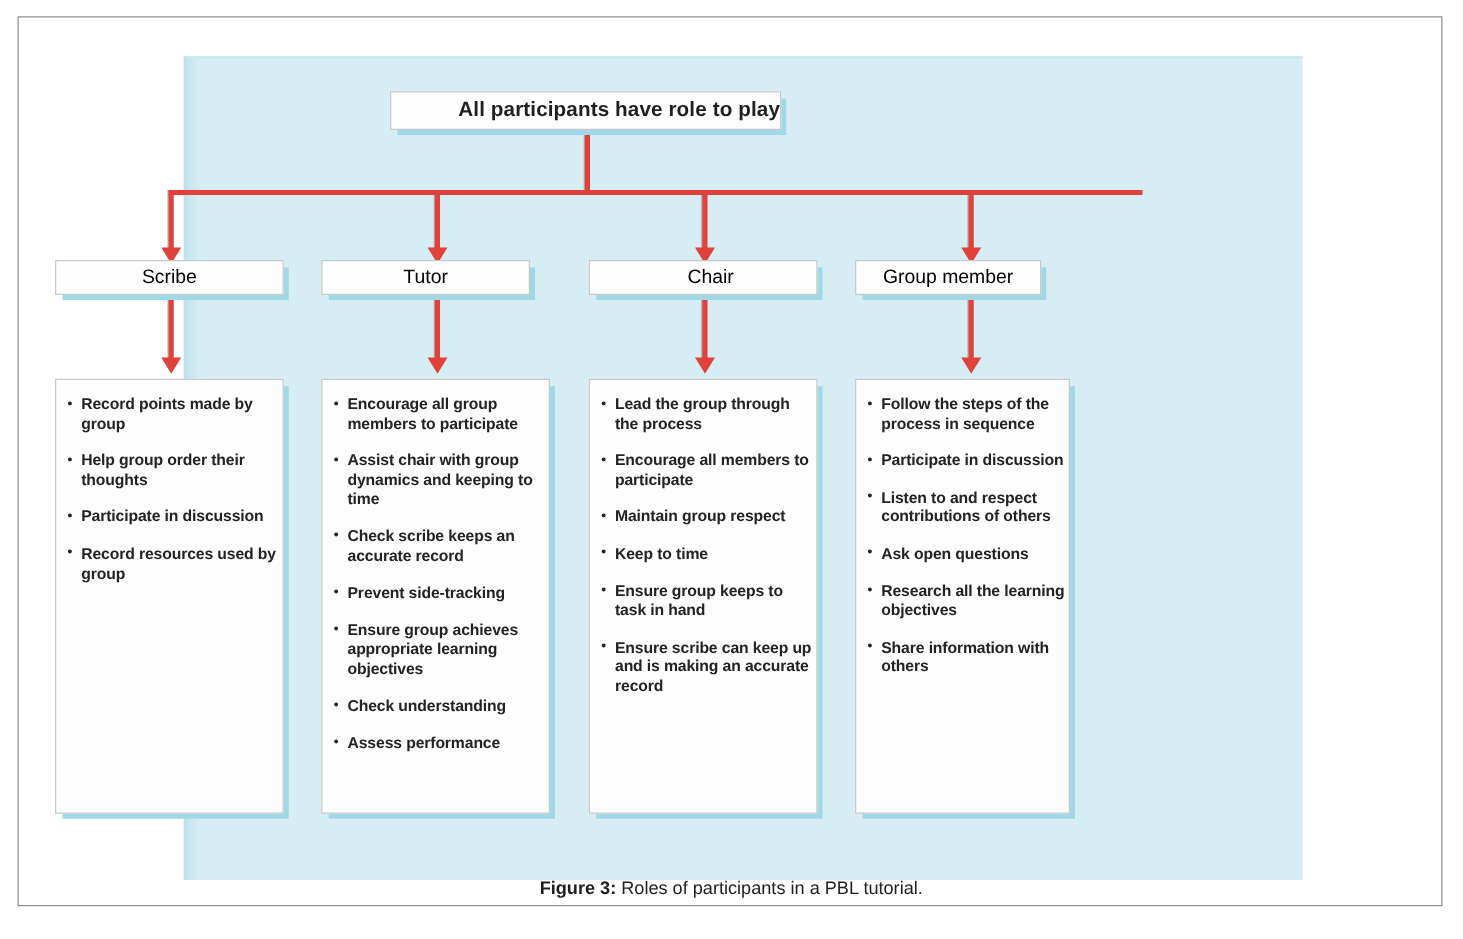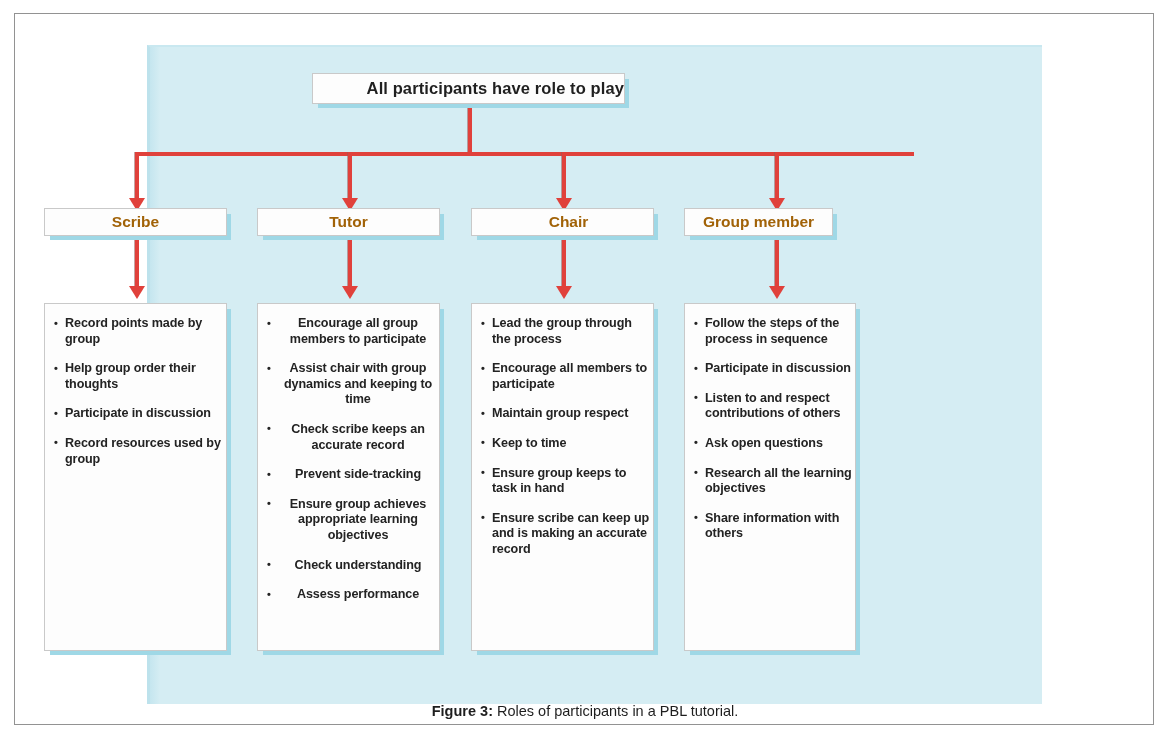--- a/index.html
+++ b/index.html
@@ -78,22 +78,22 @@
   
   .role-box {
     top: 194px;
     height: 28px;
     display: flex;
     align-items: center;
     justify-content: center;
   }
   .role-box .label {
     font-size: 15.5px;
-    font-weight: bold;
-    color: #a16207;
+    font-weight: normal;
+    color: #000000;
     white-space: nowrap;
   }
 
   
   .content-box {
     top: 289px;
     height: 348px;
     box-shadow: 5px 5px 0 -1px #9fd8e6;
     padding: 12px 1px 8px 9px;
     overflow: hidden;
@@ -199,40 +199,40 @@
   <div class="conn" style="left:760px; top:224px; width:4px; height:50px;"></div>
   <div class="arrow-head" style="left:754px; top:272px;"></div>
 
   <div class="wbox title-box">
     <span class="label">All participants have role to play</span>
   </div>
 
   <div class="wbox role-box" style="left:29px; width:183px;">
     <span class="label">Scribe</span>
   </div>
-  <div class="wbox role-box" style="left:242px; width:183px;">
+  <div class="wbox role-box" style="left:242px; width:167px;">
     <span class="label">Tutor</span>
   </div>
   <div class="wbox role-box" style="left:456px; width:183px;padding-left:12px;">
     <span class="label">Chair</span>
   </div>
   <div class="wbox role-box" style="left:669px; width:149px;">
     <span class="label">Group member</span>
   </div>
 
   <div class="wbox content-box" style="left:29px; width:183px;">
     <ul class="bullet-list">
       <li class="bullet-item">Record points made by group</li>
       <li class="bullet-item">Help group order their thoughts</li>
       <li class="bullet-item">Participate in discussion</li>
       <li class="bullet-item">Record resources used by group</li>
     </ul>
   </div>
 
-  <div class="wbox content-box" style="left:242px; width:183px;text-align:center;">
+  <div class="wbox content-box" style="left:242px; width:183px;">
     <ul class="bullet-list">
       <li class="bullet-item">Encourage all group members to participate</li>
       <li class="bullet-item">Assist chair with group dynamics and keeping to time</li>
       <li class="bullet-item">Check scribe keeps an accurate record</li>
       <li class="bullet-item">Prevent side-tracking</li>
       <li class="bullet-item">Ensure group achieves appropriate learning objectives</li>
       <li class="bullet-item">Check understanding</li>
       <li class="bullet-item">Assess performance</li>
     </ul>
   </div>

